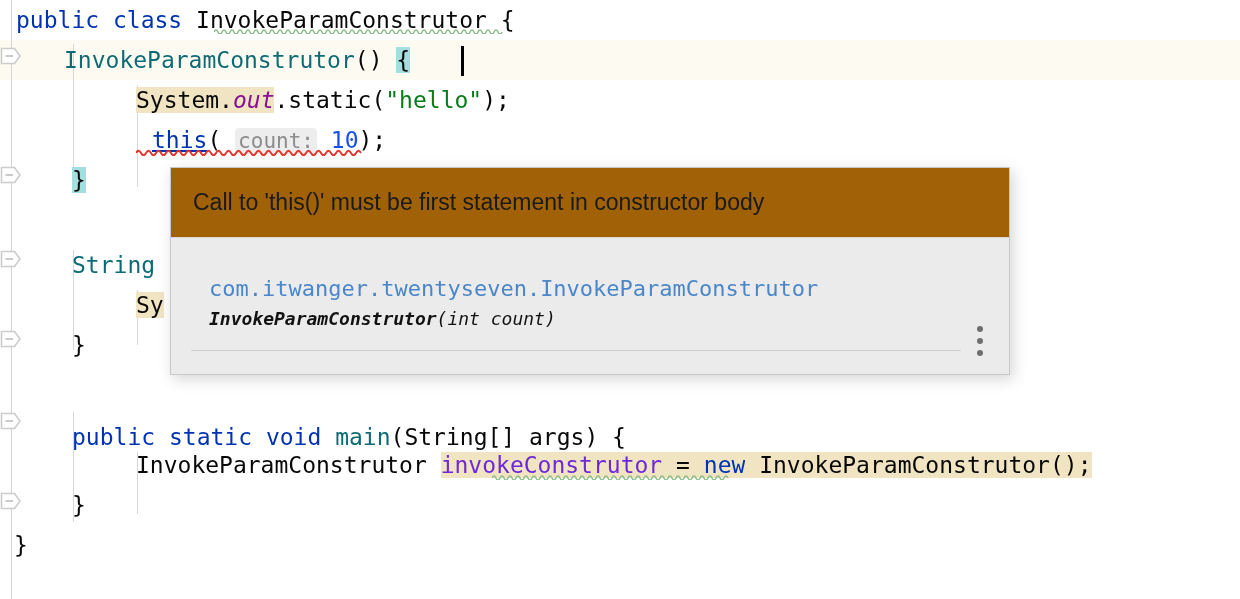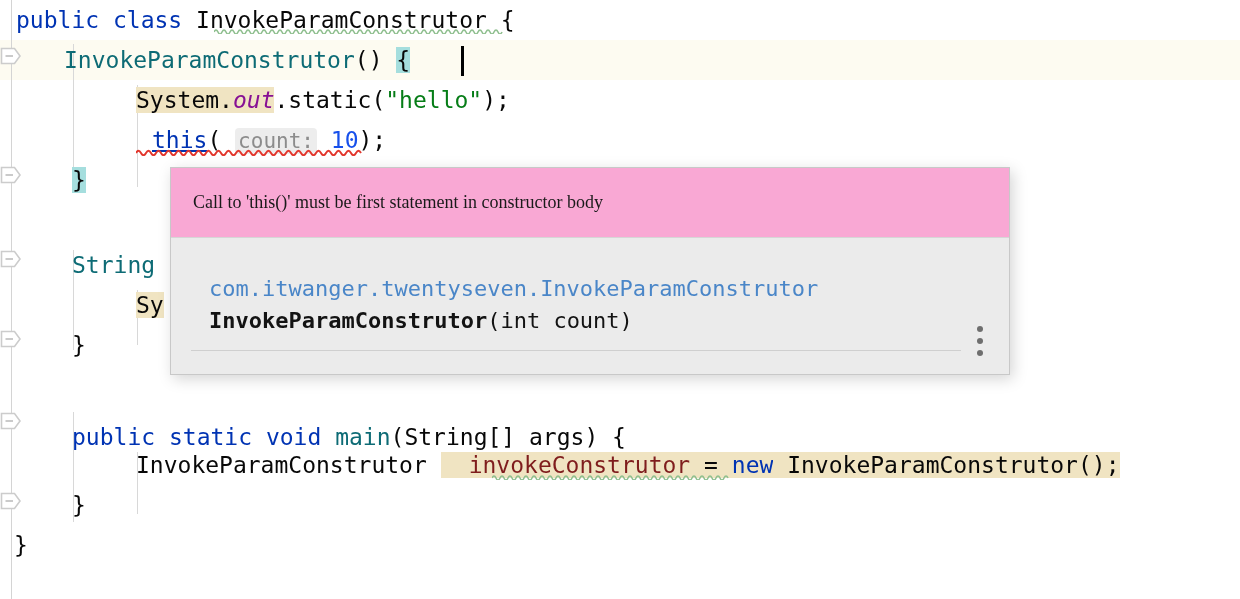--- a/index.html
+++ b/index.html
@@ -70,21 +70,21 @@
     color: #080808;
     letter-spacing: 0px;
   }
 
   .kw      { color: #0033B3; }
   .cls     { color: #0D6B75; }
   .str     { color: #067D17; }
   .stat    { color: #871094; font-style: italic; }
   .num     { color: #1750EB; }
   .plain   { color: #080808; }
-  .ident-unused { color: #7f1d1d; padding-left: 28px; }
+  .ident-unused { color: #6d28d9; }
 
   .hl-ident {
     background: #F0E4C2;
   }
   .hl-brace {
     background: #A5DEDE;
   }
 
   .this-ref {
     color: #0033B3;
@@ -116,24 +116,24 @@
   
   .popup {
     position: absolute;
     box-sizing: border-box;
     border: 1px solid #C8C8C8;
     background: #F7F7F7;
     box-shadow: 3px 4px 14px rgba(0,0,0,0.17);
   }
   .popup-header {
     box-sizing: border-box;
-    background: #f9a8d4;
+    background: #a16207;
     border-bottom: 1px solid #D6D6D6;
-    font-family: Liberation Serif, serif;
-    font-size: 18px;
+    font-family: Liberation Sans, sans-serif;
+    font-size: 23px;
     color: #1A1A1A;
     padding: 0 0 0 22px;
     display: flex;
     align-items: center;
   }
   .popup-body {
     position: relative;
     box-sizing: border-box;
     background: #EBEBEB;
     font-family: "DejaVu Sans Mono", monospace;
@@ -141,23 +141,24 @@
   .doc-pkg {
     position: absolute;
     left: 38px;
     font-size: 22px;
     color: #4A86C8;
     white-space: pre;
   }
   .doc-sig {
     position: absolute;
     left: 38px;
-    font-size: 22px;
+    font-size: 18px;
     color: #131313;
     white-space: pre;
+    font-style: italic;
   }
   .doc-sig b { font-weight: bold; }
   .doc-sig span.sig-rest { font-weight: normal; }
   .doc-sep {
     position: absolute;
     height: 1px;
     background: #CFCFCF;
   }
   .kebab {
     position: absolute;

